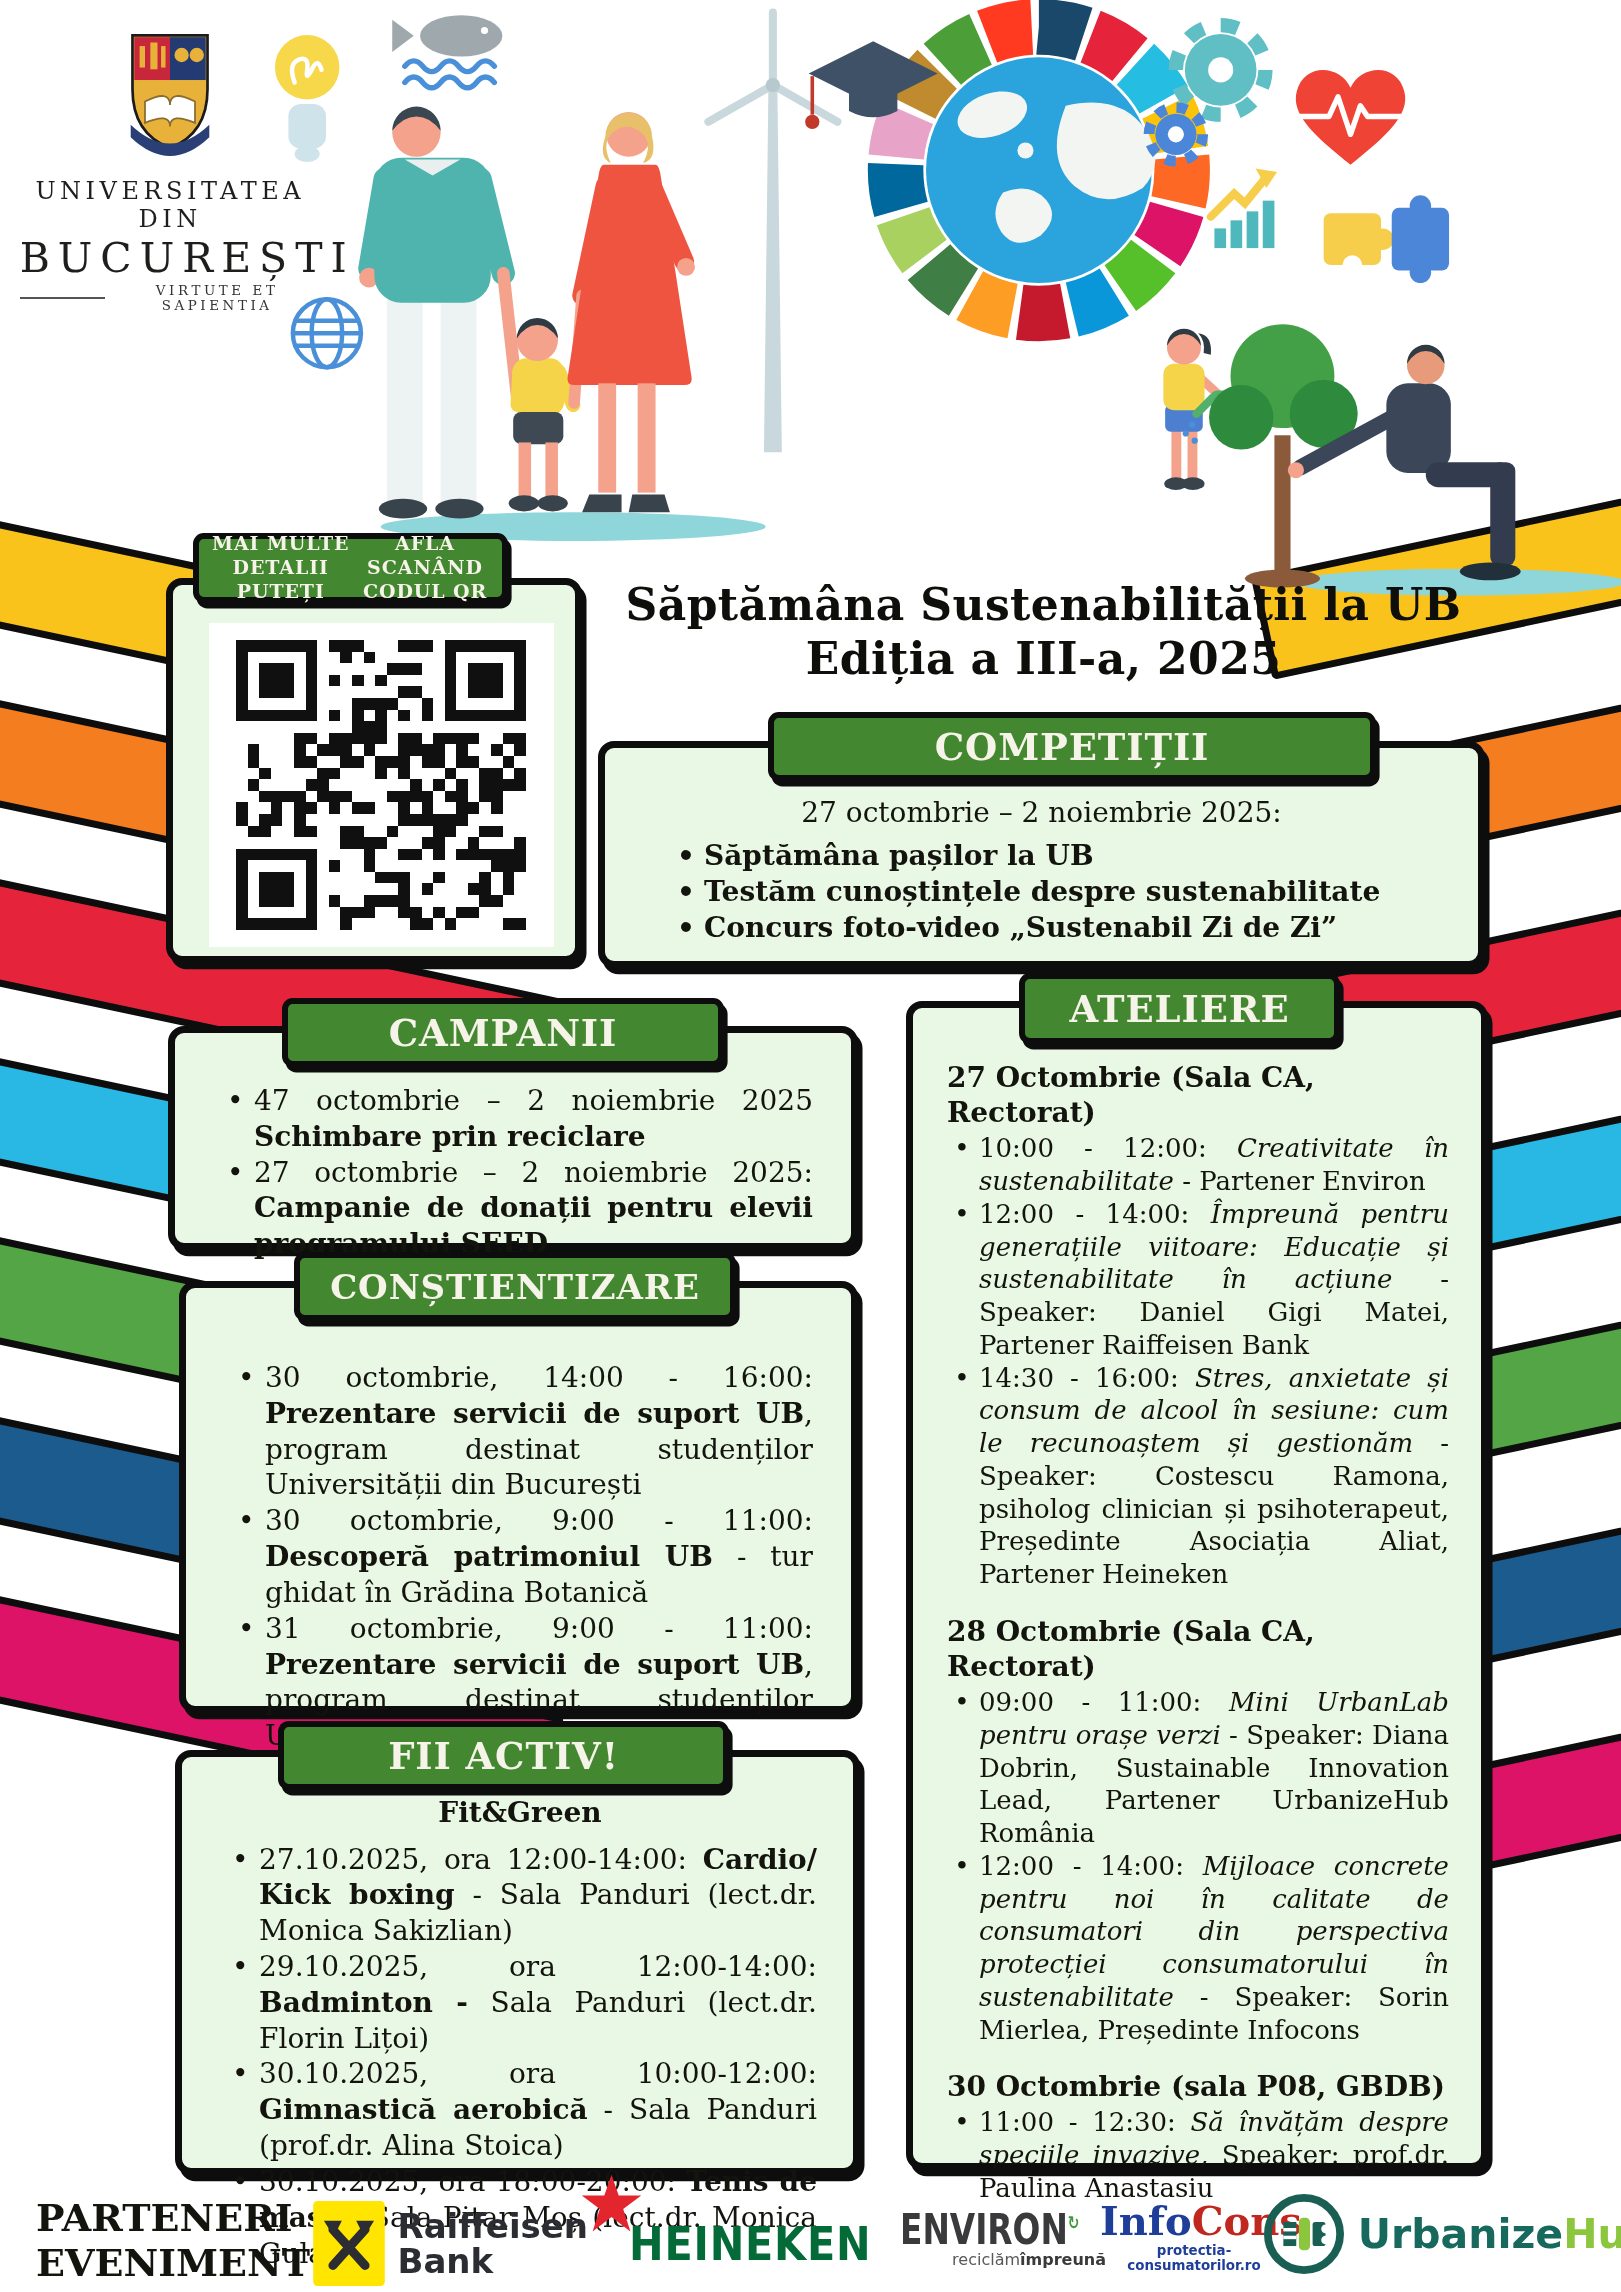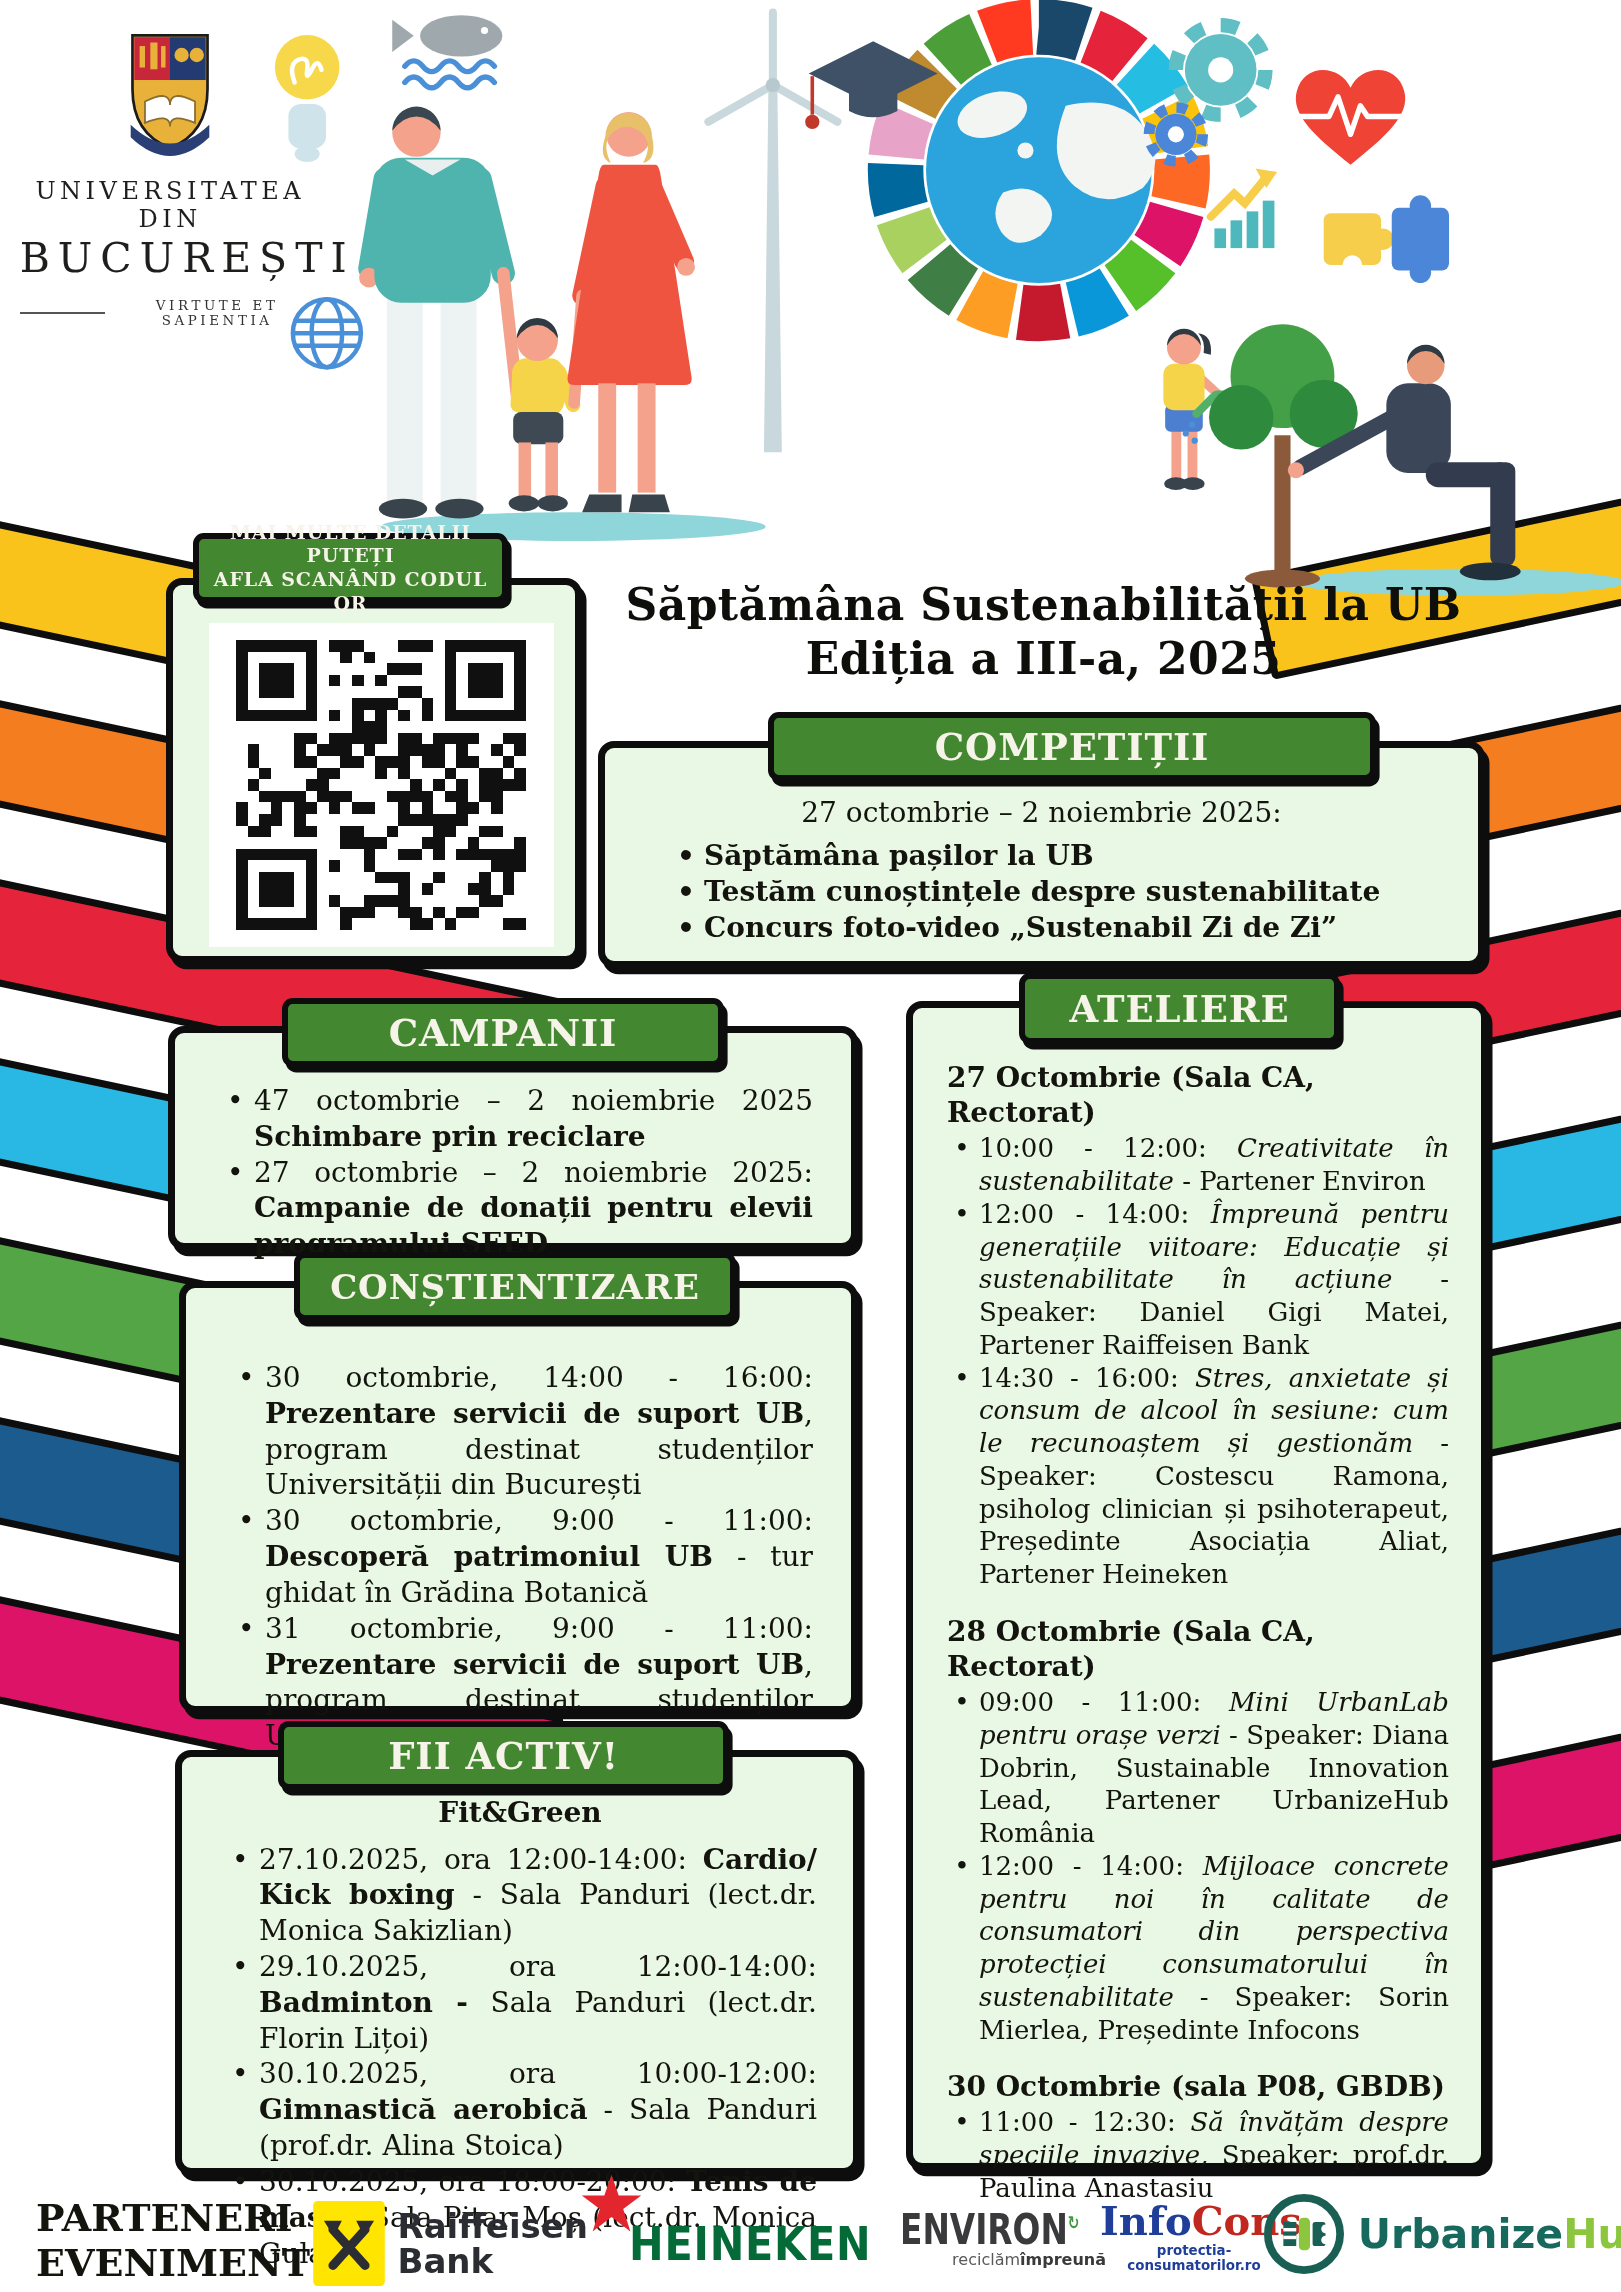--- a/index.html
+++ b/index.html
@@ -9,30 +9,30 @@
   .ribbon{position:absolute;width:699px;height:91px;border:7.2px solid #0d0d0d;border-radius:5.4px;z-index:1;}
   .ribbon.left{transform:rotate(12deg);}
   .ribbon.right{transform:rotate(-12deg);}
   
   .hero{position:absolute;left:0;top:0;z-index:2;}
   
   .ub-logo{position:absolute;left:19.7px;top:30px;width:301px;text-align:center;z-index:3;}
   .ub-crest{display:block;margin:0 auto 12.5px auto;}
   .ub-line1{font-size:24px;letter-spacing:4.5px;color:#1e1e1c;}
   .ub-line2{font-size:41px;letter-spacing:8px;color:#1e1e1c;margin-top:1.8px;}
-  .ub-motto{display:flex;align-items:center;justify-content:space-between;gap:9px;margin-top:16px;}
+  .ub-motto{display:flex;align-items:center;justify-content:space-between;gap:9px;margin-top:1px;}
   .ub-motto .rule{width:99px;height:1.8px;background:#555;}
   .ub-motto .motto-text{font-size:13.4px;letter-spacing:3.6px;color:#333;}
   
   .tab{position:absolute;background:#448731;border:6.3px solid #0d0d0d;border-radius:10.7px;
        box-shadow:3.6px 5.4px 0 #0d0d0d;z-index:6;color:#f6f3e9;display:flex;align-items:center;justify-content:center;
        font-weight:bold;letter-spacing:0.9px;}
   .panel{position:absolute;background:#e9f7e5;border:7.2px solid #0d0d0d;border-radius:16px;
          box-shadow:4.5px 6.3px 0 #0d0d0d;z-index:5;box-sizing:border-box;}
-  .qr-label{left:193px;top:533px;width:315px;height:70px;font-size:19px;text-align:center;line-height:1.25;z-index:7;padding:1.8px 7.2px;box-sizing:border-box;flex-direction:column;}
+  .qr-label{left:193px;top:533px;width:315px;height:70px;font-size:19px;text-align:center;line-height:1.25;z-index:7;padding:1.8px 7.2px;box-sizing:border-box;flex-direction:row;}
   .qr-panel{left:166px;top:578px;width:416px;height:385px;}
   .qr-white{position:absolute;left:36px;top:38px;width:345px;height:324px;background:#ffffff;}
   #qr-grid{position:absolute;left:27px;top:17px;display:grid;grid-template-columns:repeat(25,11.6px);grid-auto-rows:11.6px;}
   #qr-grid .m{background:#101010;}
   
   .title{position:absolute;left:591px;top:578px;width:905px;text-align:center;z-index:4;font-weight:bold;
          font-size:44px;line-height:1.22;letter-spacing:0.4px;color:#0e0e0a;}
   
   .tab-competitii{left:768px;top:712px;width:596px;height:57px;font-size:37px;}
   .panel-competitii{left:598px;top:741px;width:887px;height:227px;padding:48px 63px 0 63px;}

